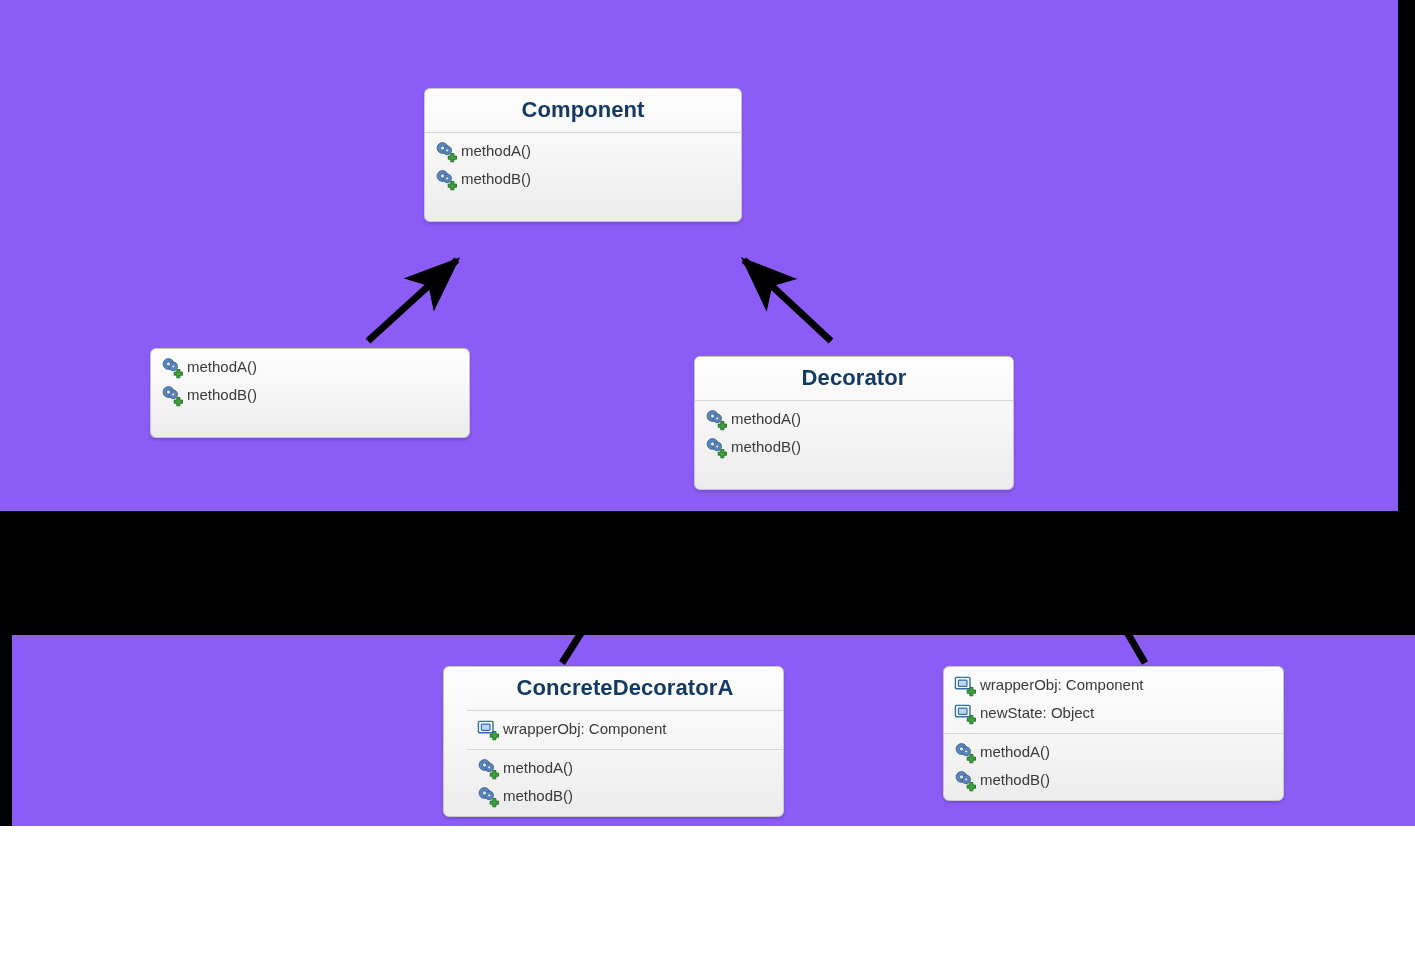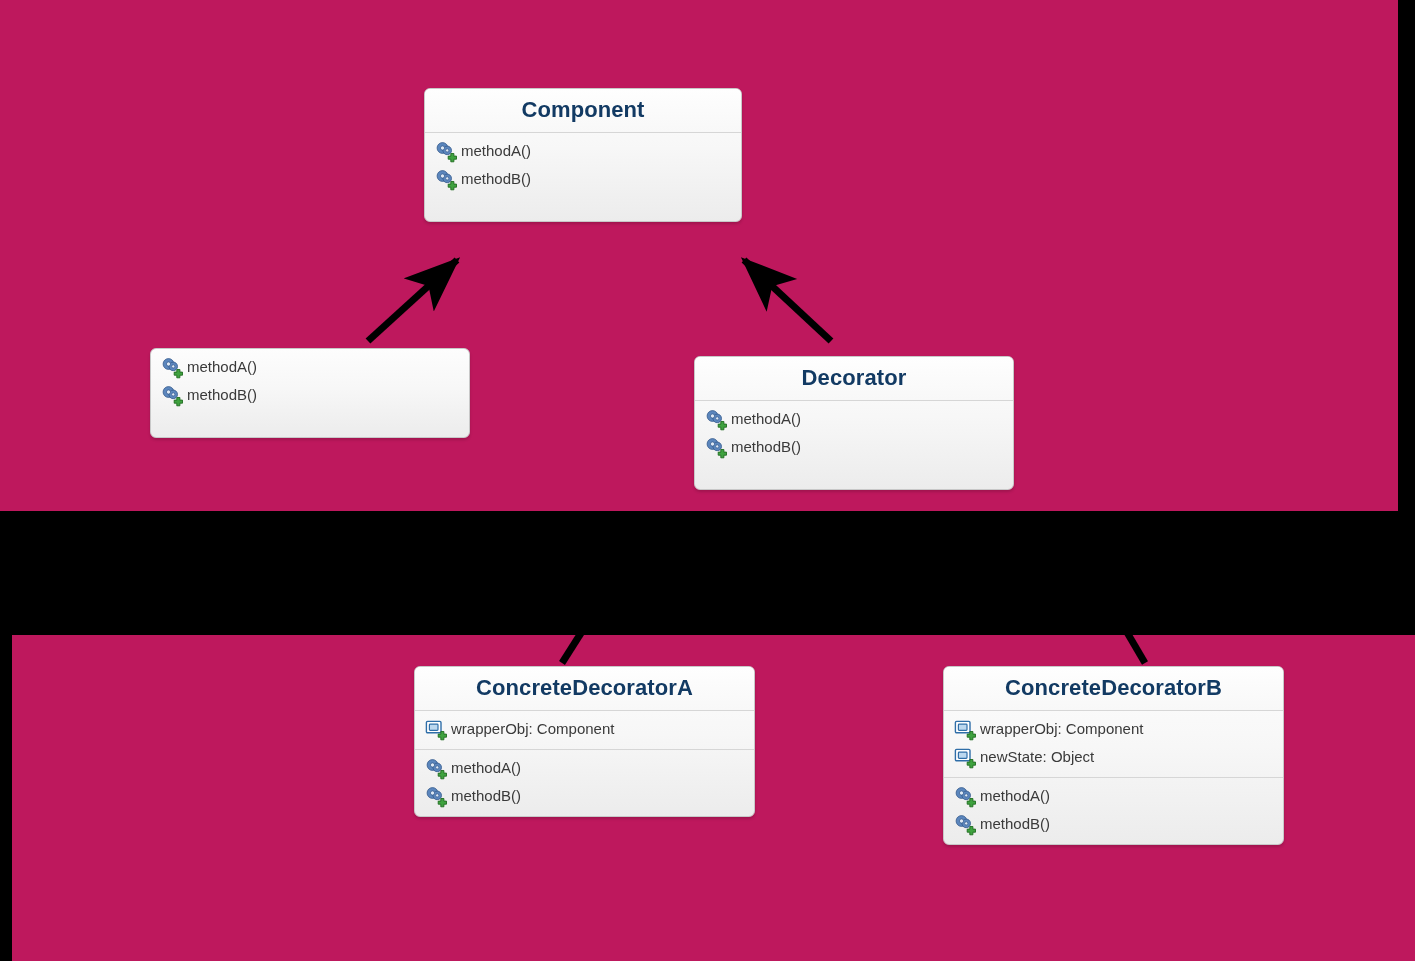--- a/index.html
+++ b/index.html
@@ -3,22 +3,22 @@
 <meta charset="utf-8">
 <style>
   html, body {
     margin: 0;
     padding: 0;
     background: #ffffff;
   }
   #canvas {
     position: relative;
     width: 1415px;
-    height: 961px;
-    background: #be185d;
+    height: 826px;
+    background: #8b5cf6;
     overflow: hidden;
     font-family: "Liberation Sans", sans-serif;
   }
 
   
   .occluder {
     position: absolute;
     background: #000000;
   }
   #band-middle { left: 0; top: 511px; width: 1415px; height: 124px; }
@@ -209,21 +209,21 @@
             <circle cx="12.2" cy="9.4" r="1.6" fill="#dfe9f5" stroke="#33598c" stroke-width="0.7"></circle>
             <path d="M13.2,15.1 h2.6 v-2.6 h3.1 v2.6 h2.6 v3.1 h-2.6 v2.6 h-3.1 v-2.6 h-2.6 z" fill="#3fa23f" stroke="#1f6b1f" stroke-width="0.9" stroke-linejoin="round"></path>
           </svg>
         </span>
         <span>methodB()</span>
       </div>
       <div class="uml-spacer"></div>
     </div>
   </div>
 
-  <div class="uml-class" id="class-concrete-decorator-a" style="left:414px; top:666px; width:341px;">
+  <div class="uml-class" id="class-concrete-decorator-a" style="left:443px; top:666px; width:341px;padding-left:23px;">
     <div class="uml-title">ConcreteDecoratorA</div>
     <div class="uml-section">
       <div class="uml-member">
         <span class="mini-icon">
           <svg viewBox="0 0 22 22" xmlns="http://www.w3.org/2000/svg">
             <rect x="1.4" y="2.4" width="14.6" height="11.4" rx="1.2" fill="#ffffff" stroke="#2f6ea8" stroke-width="1.4"></rect>
             <rect x="4.4" y="5.2" width="8.6" height="6.2" rx="0.8" fill="#bcd8ef" stroke="#2f6ea8" stroke-width="1.2"></rect>
             <path d="M13.2,15.1 h2.6 v-2.6 h3.1 v2.6 h2.6 v3.1 h-2.6 v2.6 h-3.1 v-2.6 h-2.6 z" fill="#3fa23f" stroke="#1f6b1f" stroke-width="0.9" stroke-linejoin="round"></path>
           </svg>
         </span>
@@ -256,21 +256,20 @@
             <circle cx="12.2" cy="9.4" r="1.6" fill="#dfe9f5" stroke="#33598c" stroke-width="0.7"></circle>
             <path d="M13.2,15.1 h2.6 v-2.6 h3.1 v2.6 h2.6 v3.1 h-2.6 v2.6 h-3.1 v-2.6 h-2.6 z" fill="#3fa23f" stroke="#1f6b1f" stroke-width="0.9" stroke-linejoin="round"></path>
           </svg>
         </span>
         <span>methodB()</span>
       </div>
     </div>
   </div>
 
   <div class="uml-class" id="class-concrete-decorator-b" style="left:943px; top:666px; width:341px;">
-    <div class="uml-title">ConcreteDecoratorB</div>
     <div class="uml-section">
       <div class="uml-member">
         <span class="mini-icon">
           <svg viewBox="0 0 22 22" xmlns="http://www.w3.org/2000/svg">
             <rect x="1.4" y="2.4" width="14.6" height="11.4" rx="1.2" fill="#ffffff" stroke="#2f6ea8" stroke-width="1.4"></rect>
             <rect x="4.4" y="5.2" width="8.6" height="6.2" rx="0.8" fill="#bcd8ef" stroke="#2f6ea8" stroke-width="1.2"></rect>
             <path d="M13.2,15.1 h2.6 v-2.6 h3.1 v2.6 h2.6 v3.1 h-2.6 v2.6 h-3.1 v-2.6 h-2.6 z" fill="#3fa23f" stroke="#1f6b1f" stroke-width="0.9" stroke-linejoin="round"></path>
           </svg>
         </span>
         <span>wrapperObj: Component</span>

